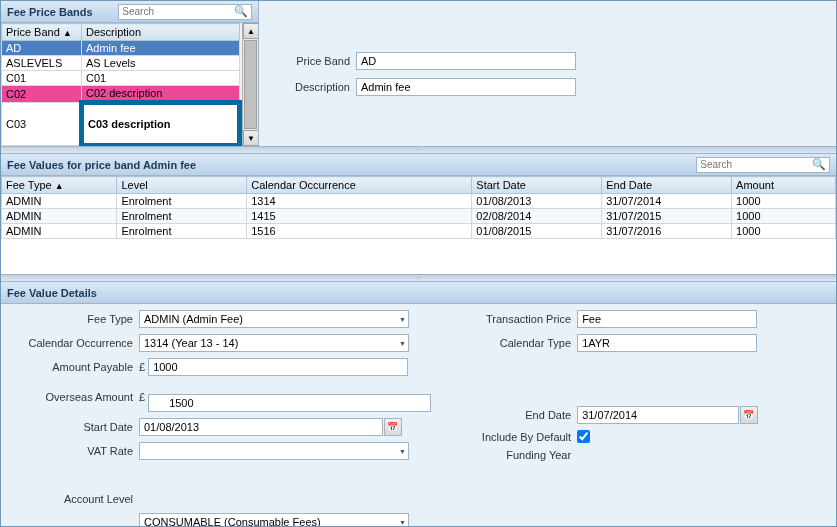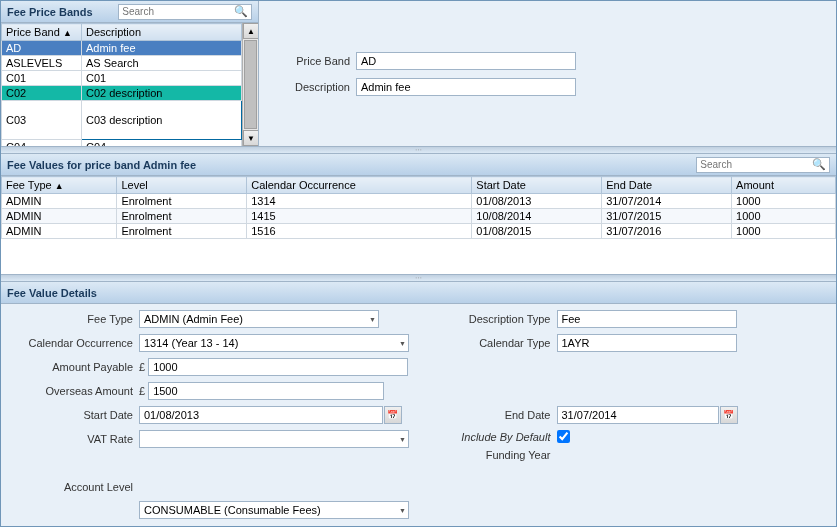--- a/index.html
+++ b/index.html
@@ -52,33 +52,33 @@
                   </th>
                 </tr>
               </thead>
               <tbody id="bands-tbody">
                   <tr style="background: rgb(74, 127, 193); color: rgb(255, 255, 255);">
                     <td style="border:1px solid #d0d8e0; padding:1px 4px;">AD</td>
                     <td style="border:1px solid #d0d8e0; padding:1px 4px;">Admin fee</td>
                   </tr>
                   <tr style="background: rgb(255, 255, 255);">
                     <td style="border:1px solid #d0d8e0; padding:1px 4px;">ASLEVELS</td>
-                    <td style="border:1px solid #d0d8e0; padding:1px 4px;">AS Search</td>
+                    <td style="border:1px solid #d0d8e0; padding:1px 4px;">AS Levels</td>
                   </tr>
                   <tr style="background: rgb(255, 255, 255);">
                     <td style="border:1px solid #d0d8e0; padding:1px 4px;">C01</td>
                     <td style="border:1px solid #d0d8e0; padding:1px 4px;">C01</td>
                   </tr>
-                  <tr style="background: #14b8a6;">
+                  <tr style="background: #ec4899;">
                     <td style="border:1px solid #d0d8e0; padding:1px 4px;">C02</td>
                     <td style="border:1px solid #d0d8e0; padding:1px 4px;">C02 description</td>
                   </tr>
                   <tr style="background: rgb(255, 255, 255);">
                     <td style="border:1px solid #d0d8e0; padding:1px 4px;">C03</td>
-                    <td style="border:1px solid #0369a1; padding:13px 4px;">C03 description</td>
+                    <td style="border:5px solid #0369a1; padding:13px 4px;font-weight:bold;">C03 description</td>
                   </tr>
                   <tr style="background: rgb(255, 255, 255);">
                     <td style="border:1px solid #d0d8e0; padding:1px 4px;">C04</td>
                     <td style="border:1px solid #d0d8e0; padding:1px 4px;">C04</td>
                   </tr>
                   <tr style="background: rgb(255, 255, 255);">
                     <td style="border:1px solid #d0d8e0; padding:1px 4px;">C50</td>
                     <td style="border:1px solid #d0d8e0; padding:1px 4px;">C50</td>
                   </tr>
                 </tbody>
@@ -136,21 +136,21 @@
     <td style="border:1px solid #d0d8e0; padding:1px 4px;">Enrolment</td>
     <td style="border:1px solid #d0d8e0; padding:1px 4px;">1314</td>
     <td style="border:1px solid #d0d8e0; padding:1px 4px;">01/08/2013</td>
     <td style="border:1px solid #d0d8e0; padding:1px 4px;">31/07/2014</td>
     <td style="border:1px solid #d0d8e0; padding:1px 4px;">1000</td>
   </tr>
               <tr style="background: rgb(245, 248, 252);">
     <td style="border:1px solid #d0d8e0; padding:1px 4px;">ADMIN</td>
     <td style="border:1px solid #d0d8e0; padding:1px 4px;">Enrolment</td>
     <td style="border:1px solid #d0d8e0; padding:1px 4px;">1415</td>
-    <td style="border:1px solid #d0d8e0; padding:1px 4px;">10/08/2014</td>
+    <td style="border:1px solid #d0d8e0; padding:1px 4px;">02/08/2014</td>
     <td style="border:1px solid #d0d8e0; padding:1px 4px;">31/07/2015</td>
     <td style="border:1px solid #d0d8e0; padding:1px 4px;">1000</td>
   </tr>
               <tr style="background: rgb(255, 255, 255);">
     <td style="border:1px solid #d0d8e0; padding:1px 4px;">ADMIN</td>
     <td style="border:1px solid #d0d8e0; padding:1px 4px;">Enrolment</td>
     <td style="border:1px solid #d0d8e0; padding:1px 4px;">1516</td>
     <td style="border:1px solid #d0d8e0; padding:1px 4px;">01/08/2015</td>
     <td style="border:1px solid #d0d8e0; padding:1px 4px;">31/07/2016</td>
     <td style="border:1px solid #d0d8e0; padding:1px 4px;">1000</td>
@@ -168,21 +168,21 @@
   <div style="flex:1; display:flex; flex-direction:column; background:#e8f0f8;">
     <div style="background:linear-gradient(to bottom,#dce9f5,#b8d0e8); border-bottom:1px solid #a0b4c8; padding:3px 6px; font-weight:bold; color:#1a3a5c; height:22px; display:flex; align-items:center;">
       <span>Fee Value Details</span>
     </div>
     <div style="flex:1; padding:6px 8px; display:grid; grid-template-columns:1fr 1fr; gap:3px 0;">
 
       <div style="display:flex; flex-direction:column; gap:3px; padding-right:8px;">
 
         <div class="form-row" style="display:flex; align-items:center;">
           <span style="width:130px; text-align:right; padding-right:6px; color:#333;">Fee Type</span>
-          <div style="position:relative; display:inline-block; width:240px;">
+          <div style="position:relative; display:inline-block; width:270px;">
             <select style="border:1px solid #a0b4c8; background:#fff; height:18px; padding:1px 18px 1px 4px; font-size:11px; appearance:none; -webkit-appearance:none; width:100%;">
               <option>ADMIN (Admin Fee)</option>
             </select>
             <span style="position:absolute; right:3px; top:50%; transform:translateY(-50%); font-size:7px; color:#555; pointer-events:none;">▼</span>
           </div>
         </div>
 
         <div class="form-row" style="display:flex; align-items:center;">
           <span style="width:130px; text-align:right; padding-right:6px; color:#333;">Calendar Occurrence</span>
           <div style="position:relative; display:inline-block; width:270px;">
@@ -195,21 +195,21 @@
 
         <div class="form-row" style="display:flex; align-items:center;">
           <span style="width:130px; text-align:right; padding-right:6px; color:#333;">Amount Payable</span>
           <span style="margin-right:3px; color:#333;">£</span>
           <input type="text" style="border: 1px solid rgb(160, 180, 200); background: rgb(255, 255, 255); height: 18px; padding: 1px 4px; font-size: 11px; width: 260px;" value="1000">
         </div>
 
         <div class="form-row" style="display:flex; align-items:center;">
           <span style="width:130px; text-align:right; padding-right:6px; color:#333;">Overseas Amount</span>
           <span style="margin-right:3px; color:#333;">£</span>
-          <input type="text" style="border: 1px solid rgb(160, 180, 200); background: rgb(255, 255, 255); height: 18px; padding: 1px 4px; font-size: 11px; width: 236px;" value="1500">
+          <input type="text" style="border: 1px solid rgb(160, 180, 200); background: rgb(255, 255, 255); height: 18px; padding: 1px 20px; font-size: 11px; width: 283px; margin-top: 12px;" value="1500">
         </div>
 
         <div class="form-row" style="display:flex; align-items:center;">
           <span style="width:130px; text-align:right; padding-right:6px; color:#333;">Start Date</span>
           <input type="text" style="border: 1px solid rgb(160, 180, 200); background: rgb(255, 255, 255); height: 18px; padding: 1px 4px; font-size: 11px; width: 244px;" value="01/08/2013">
           <button style="width:18px; height:18px; background:linear-gradient(to bottom,#f0f0f0,#d8d8d8); border:1px solid #a0b4c8; display:inline-flex; align-items:center; justify-content:center; font-size:9px; cursor:pointer; margin-left:1px;">📅</button>
         </div>
 
         <div class="form-row" style="display:flex; align-items:center;">
           <span style="width:130px; text-align:right; padding-right:6px; color:#333;">VAT Rate</span>
@@ -229,40 +229,40 @@
             </select>
             <span style="position:absolute; right:3px; top:50%; transform:translateY(-50%); font-size:7px; color:#555; pointer-events:none;">▼</span>
           </div>
         </div>
 
       </div>
 
       <div style="display:flex; flex-direction:column; gap:3px; padding-left:8px;">
 
         <div class="form-row" style="display:flex; align-items:center;">
-          <span style="width:130px; text-align:right; padding-right:6px; color:#333;">Description Type</span>
+          <span style="width:130px; text-align:right; padding-right:6px; color:#333;">Transaction Price</span>
           <input type="text" style="border: 1px solid rgb(160, 180, 200); background: rgb(255, 255, 255); height: 18px; padding: 1px 4px; font-size: 11px; width: 180px;" value="Fee">
         </div>
 
         <div class="form-row" style="display:flex; align-items:center;">
           <span style="width:130px; text-align:right; padding-right:6px; color:#333;">Calendar Type</span>
           <input type="text" style="border: 1px solid rgb(160, 180, 200); background: rgb(255, 255, 255); height: 18px; padding: 1px 4px; font-size: 11px; width: 180px;" value="1AYR">
         </div>
 
         <div style="height:21px;"></div>
         <div style="height:21px;"></div>
 
         <div class="form-row" style="display:flex; align-items:center;">
           <span style="width:130px; text-align:right; padding-right:6px; color:#333;">End Date</span>
           <input type="text" style="border: 1px solid rgb(160, 180, 200); background: rgb(255, 255, 255); height: 18px; padding: 1px 4px; font-size: 11px; width: 162px;" value="31/07/2014">
           <button style="width:18px; height:18px; background:linear-gradient(to bottom,#f0f0f0,#d8d8d8); border:1px solid #a0b4c8; display:inline-flex; align-items:center; justify-content:center; font-size:9px; cursor:pointer; margin-left:1px;">📅</button>
         </div>
 
         <div class="form-row" style="display:flex; align-items:center;">
-          <span style="width:130px; text-align:right; padding-right:6px; color:#333;font-style:italic;">Include By Default</span>
+          <span style="width:130px; text-align:right; padding-right:6px; color:#333;">Include By Default</span>
           <input type="checkbox" checked="" style="width: 13px; height: 13px;">
         </div>
 
         <div class="form-row" style="display:flex; align-items:center;">
           <span style="width:130px; text-align:right; padding-right:6px; color:#333;">Funding Year</span>
         </div>
 
       </div>
     </div>
   </div>

